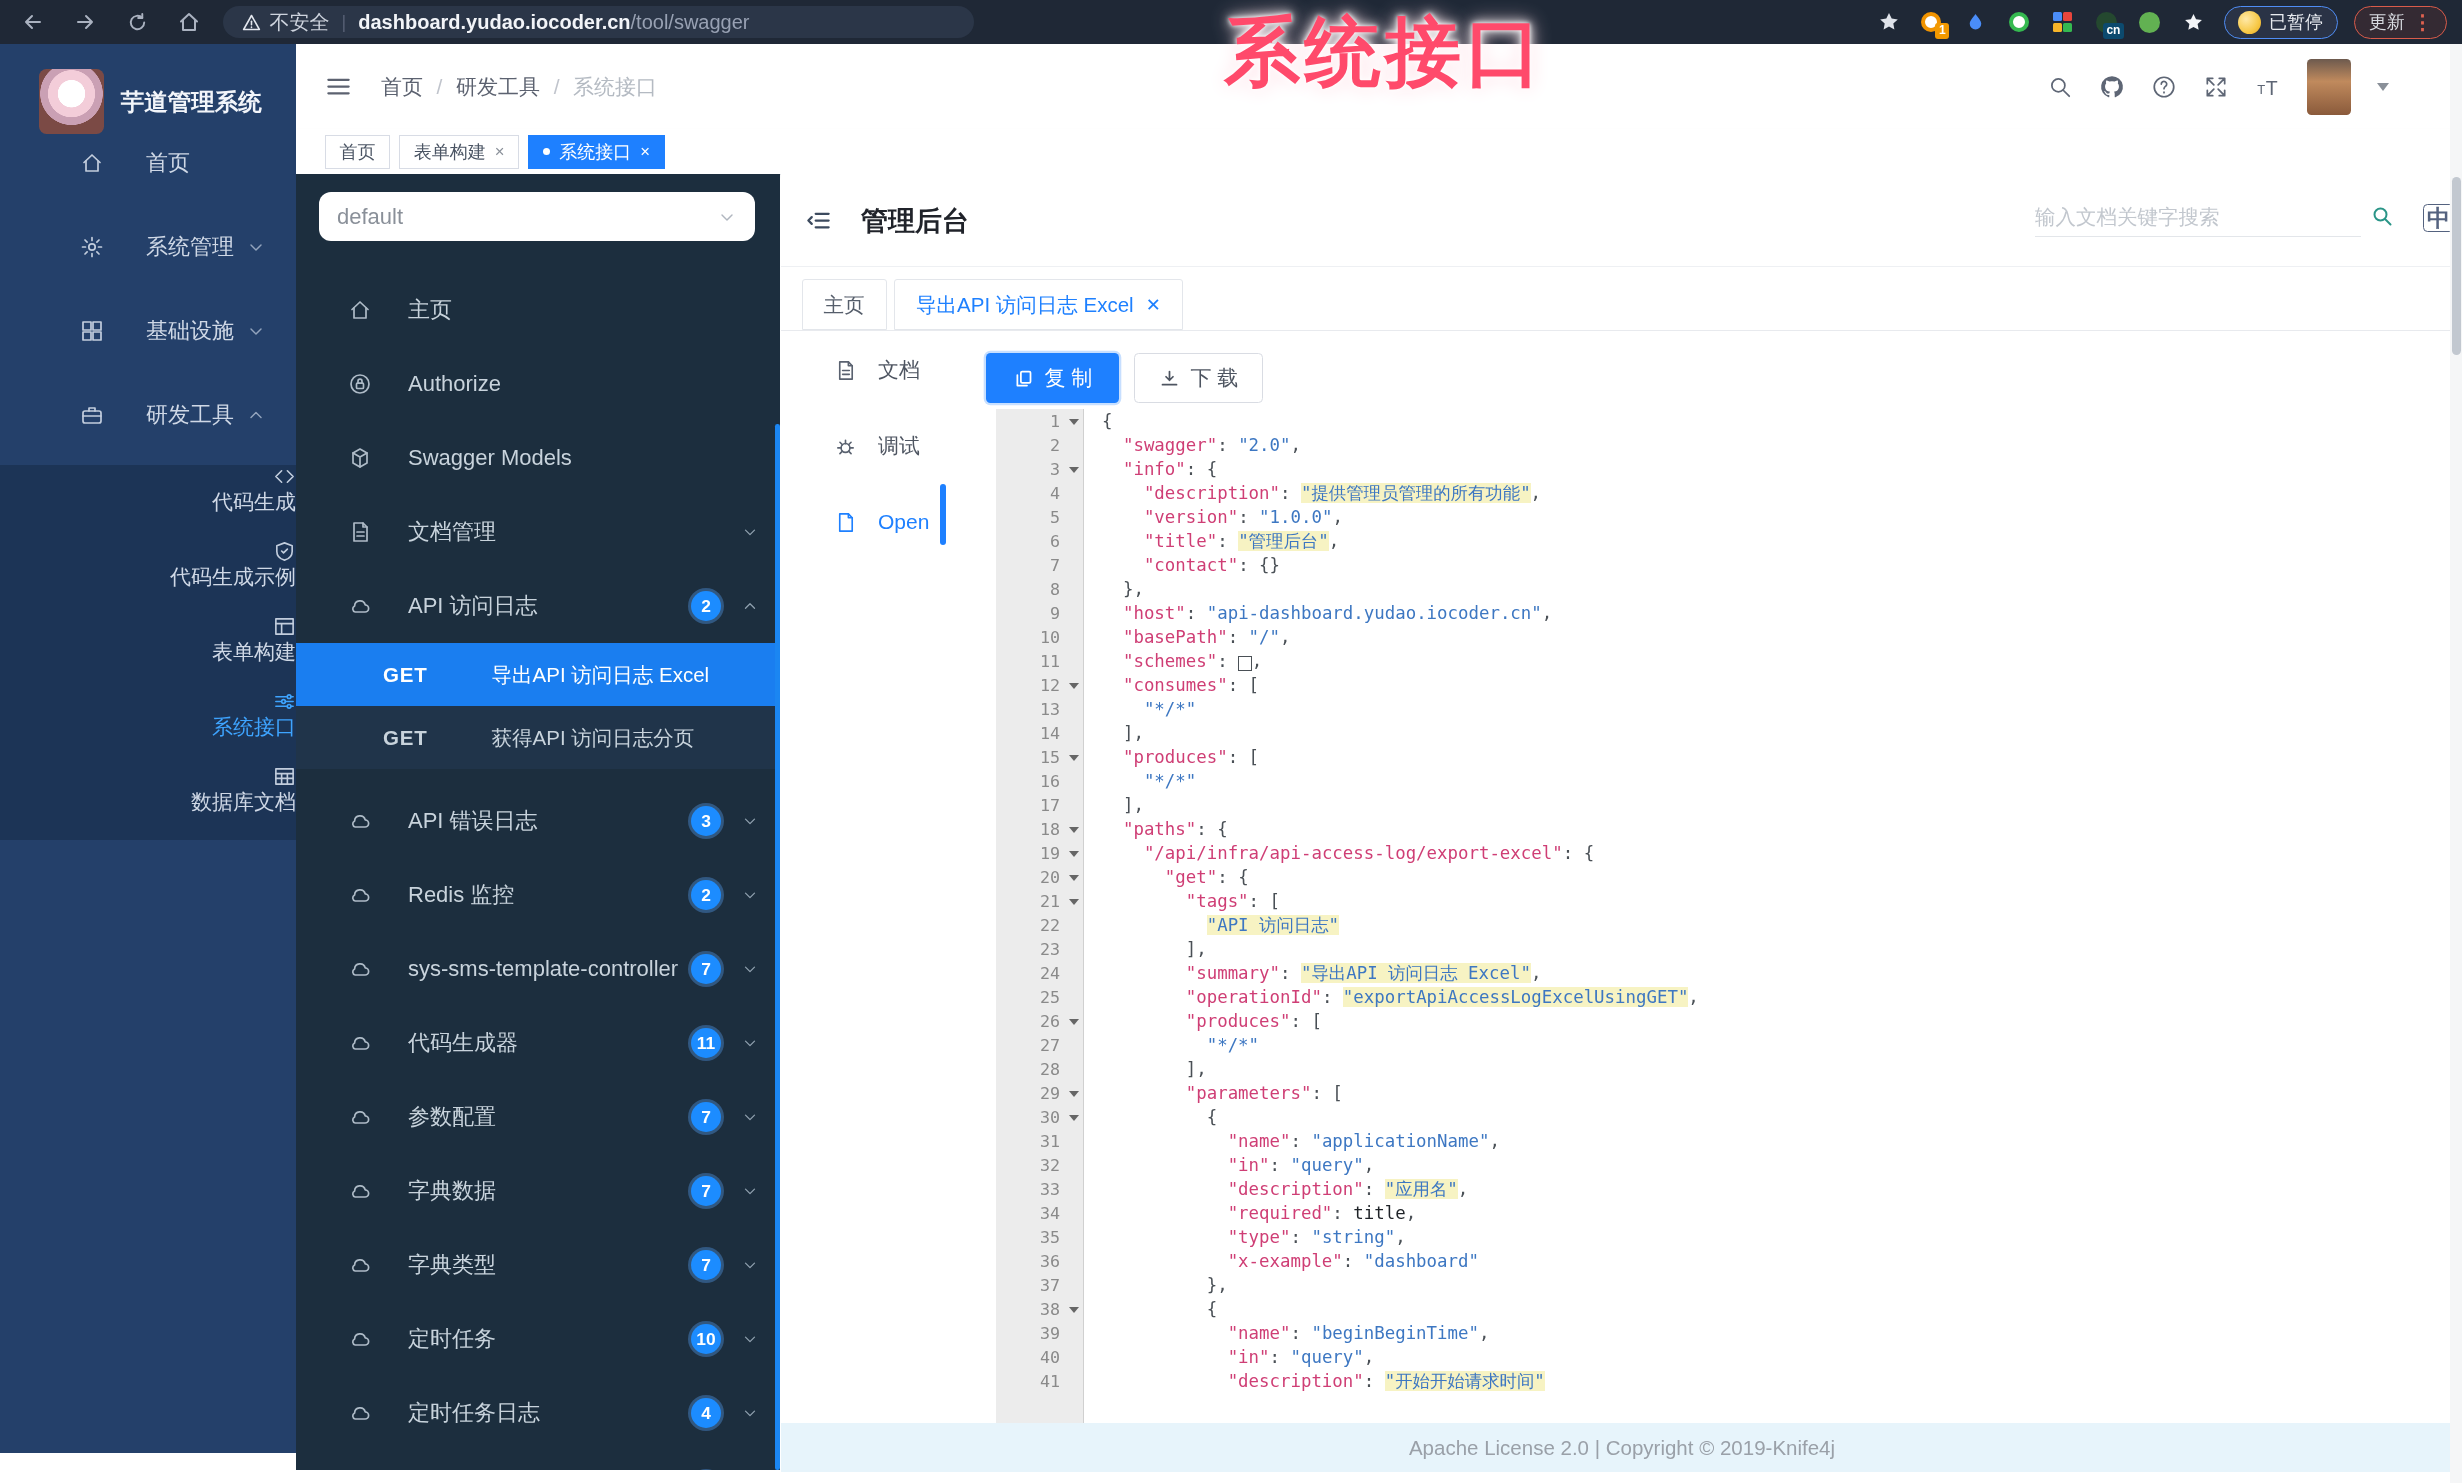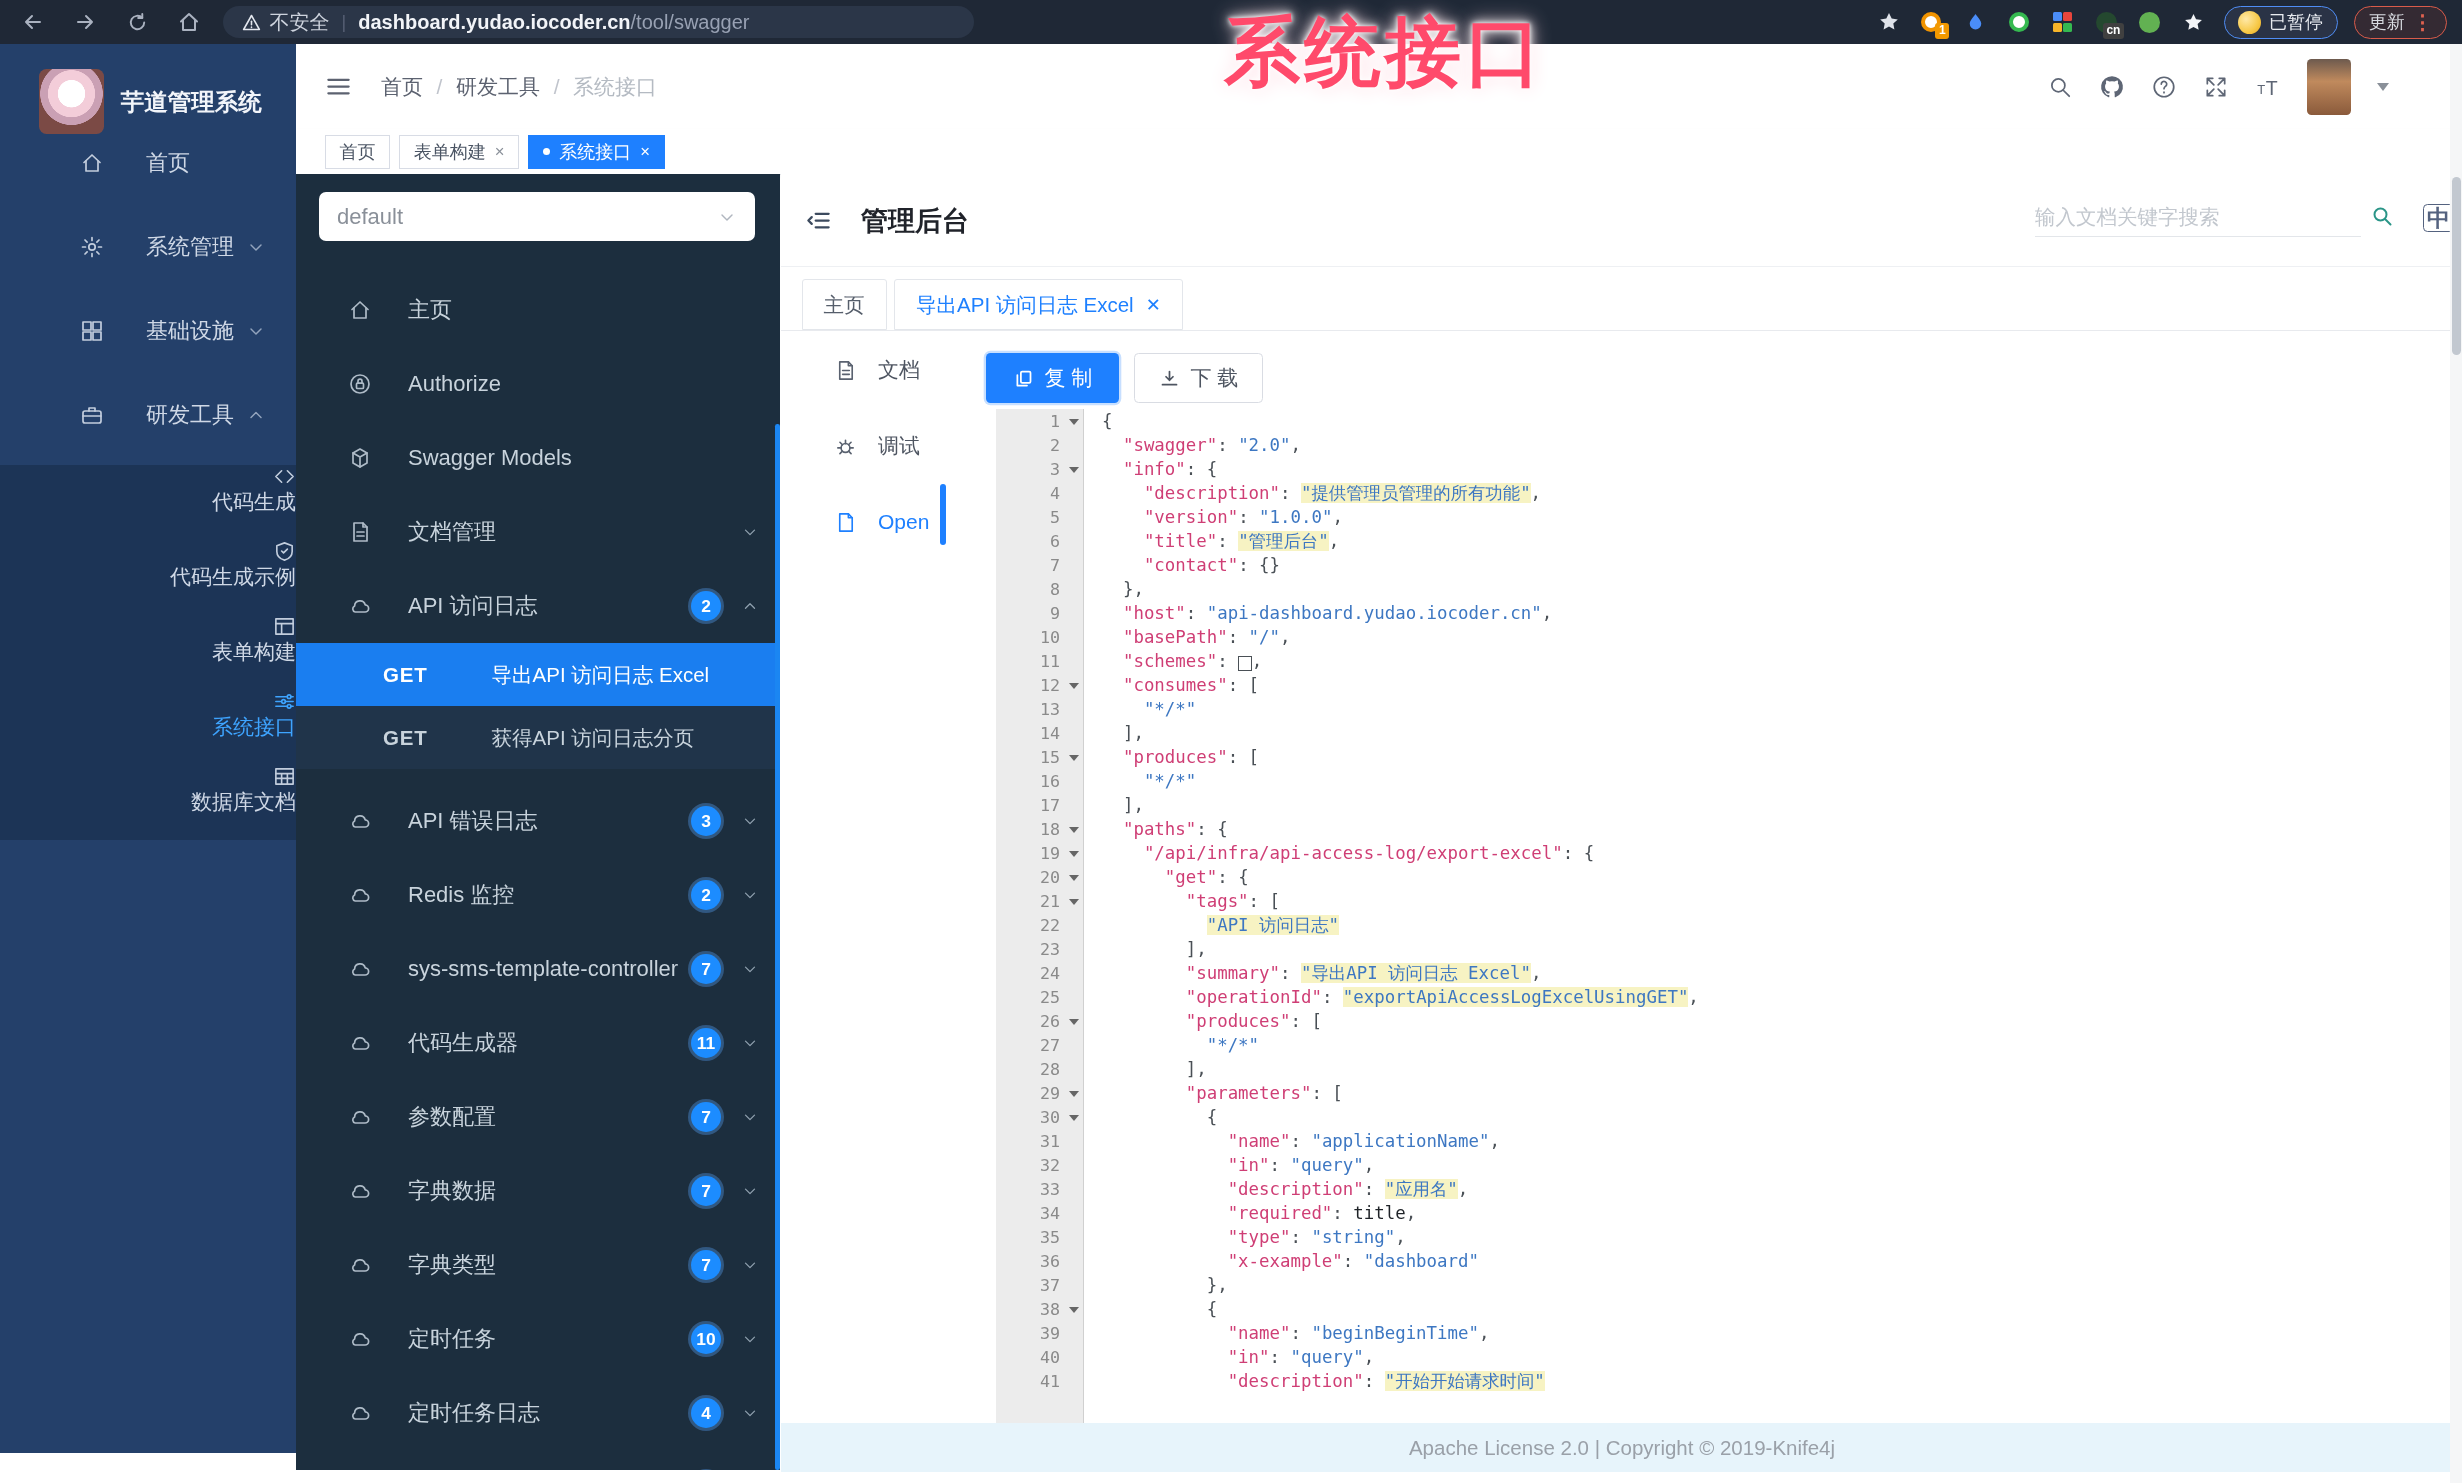--- a/index.html
+++ b/index.html
@@ -16,21 +16,21 @@
   .addr .host{color:#f2f4f8;font-weight:bold;}
   .addr .path{color:#98a1b3;}
   .bright{margin-left:auto;display:flex;align-items:center;gap:16.7px;padding-right:15px;}
   .bstar{color:#dfe3ea;display:inline-flex;}
   .ext{width:27px;height:27px;border-radius:6px;position:relative;display:inline-flex;align-items:center;justify-content:center;}
   .ext .dot{width:21px;height:21px;border-radius:50%;}
   .ext .ring{width:20px;height:20px;border-radius:50%;border:4.5px solid currentColor;box-sizing:border-box;background:#fff;}
   .ext .grid4{width:20px;height:20px;display:grid;grid-template-columns:9px 9px;gap:1.5px;}
   .ext .grid4 i{width:9px;height:9px;border-radius:1.5px;}
   .ext .badge{position:absolute;right:-4.5px;bottom:-3px;background:#f29900;color:#fff;font-size:12px;line-height:13.6px;padding:0.8px 3.8px;border-radius:3px;font-weight:bold;}
-  .ext .badge.green{background:#404040;}
+  .ext .badge.green{background:#0c4a6e;}
   .pill{height:33px;border-radius:16.7px;display:flex;align-items:center;padding:0 13.6px;box-sizing:border-box;font-size:18px;gap:7.6px;}
   .pill.paused{border:1.5px solid #4f8df5;color:#e8ebf0;background:#2a3346;}
   .pill.update{border:1.5px solid #d95b4a;color:#d9dce2;background:#342a33;}
   .emoji{width:23px;height:23px;border-radius:50%;background:radial-gradient(circle at 35% 35%,#ffe9a8,#f7c948 60%,#e8a718);display:inline-block;}
   .vdots{color:#e0614f;font-weight:bold;font-size:20px;letter-spacing:0;}
 
   
   .watermark{position:absolute;left:1224px;top:1.5px;z-index:50;font-size:76px;font-weight:800;letter-spacing:4.5px;color:#ff4a6b;
     text-shadow:0 0 4.5px #ffffff,0 0 10.6px #ffffff,0 0 20px #ffd7e0;pointer-events:none;}
 
@@ -68,21 +68,21 @@
   .tagbar{position:absolute;left:296px;top:129px;width:2166px;height:45px;background:#fff;border-bottom:0.8px solid #e3e6ea;box-shadow:0 1.5px 4.5px rgba(0,0,0,.04);display:flex;align-items:center;}
   .tag{height:34px;border:0.8px solid #d8dce5;background:#fff;color:#4b5564;font-size:18px;display:flex;align-items:center;padding:0 13.6px;margin-left:9px;gap:9px;box-sizing:border-box;}
   .tag:first-child{margin-left:29px;}
   .tag .x{font-size:16.7px;color:#8a9099;}
   .tag.active{background:#1e80ff;border-color:#1e80ff;color:#fff;}
   .tag.active .x{color:#fff;}
   .tag .dot{width:7.6px;height:7.6px;border-radius:50%;background:#fff;display:inline-block;}
 
   
   .api-side{position:absolute;left:296px;top:174px;width:484px;height:1296px;background:#1c2e3e;overflow:hidden;}
-  .gsel{position:absolute;left:23px;top:18px;width:436px;height:49px;background:#fff;border-radius:7px;display:flex;align-items:center;box-sizing:border-box;padding:0 18px;}
+  .gsel{position:absolute;left:23px;top:18px;width:436px;height:49px;background:#fff;border-radius:12px;display:flex;align-items:center;box-sizing:border-box;padding:0 18px;}
   .gsel .val{color:#8a9099;font-size:22px;flex:1;}
   .gsel .chev{color:#b0b6bf;display:inline-flex;}
   .api-items{position:absolute;left:0;top:99px;width:100%;}
   .api-item{height:74px;display:flex;align-items:center;position:relative;color:#c8d3dc;font-size:22px;}
   .api-item .ic{margin-left:52px;display:inline-flex;color:#aebbc7;}
   .api-item .lb{margin-left:36px;white-space:nowrap;}
   .api-item .badge{position:absolute;right:59px;min-width:30px;height:30px;border-radius:16.7px;background:#1c8cff;color:#fff;font-size:17.4px;font-weight:bold;display:flex;align-items:center;justify-content:center;padding:0 4.5px;box-sizing:border-box;box-shadow:0 0 0 3px rgba(90,165,255,.35);}
   .api-item .chev{position:absolute;right:21px;color:#8fa0ae;display:inline-flex;}
   .op-row{height:63px;display:flex;align-items:center;background:#20344a;color:#c8d3dc;font-size:20.5px;}
   .op-row .m{margin-left:87px;font-weight:bold;letter-spacing:0.8px;}

